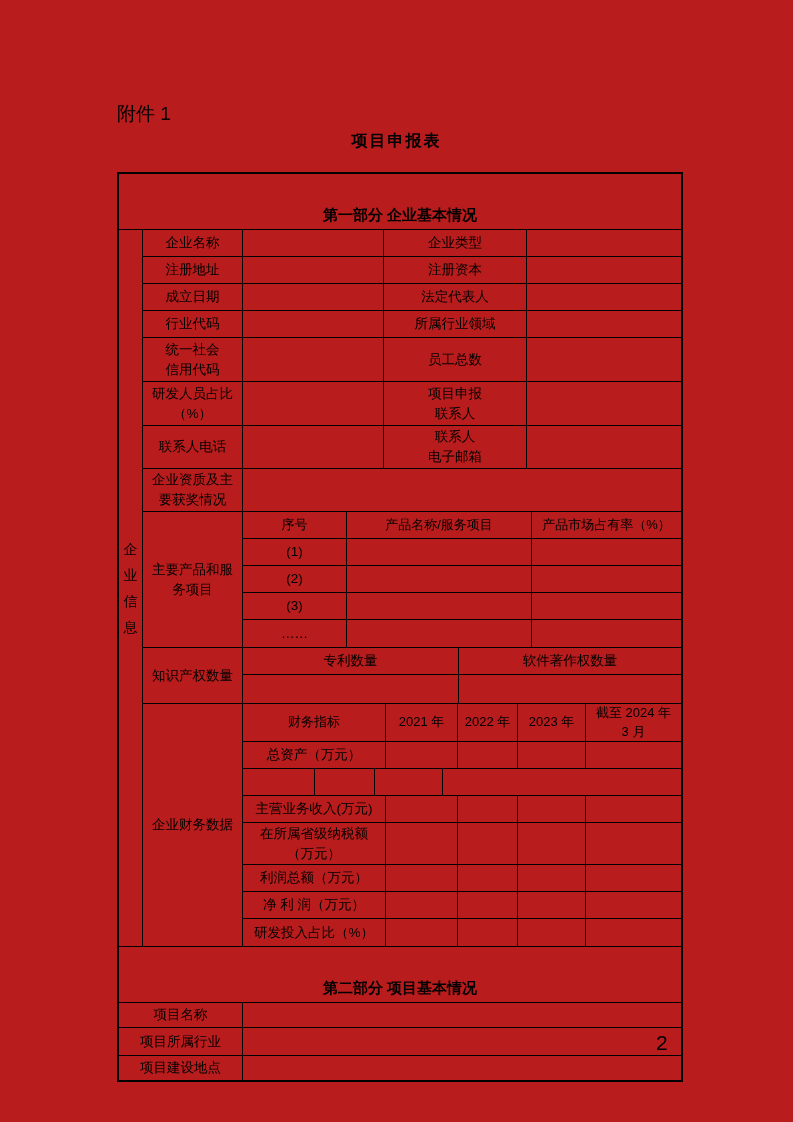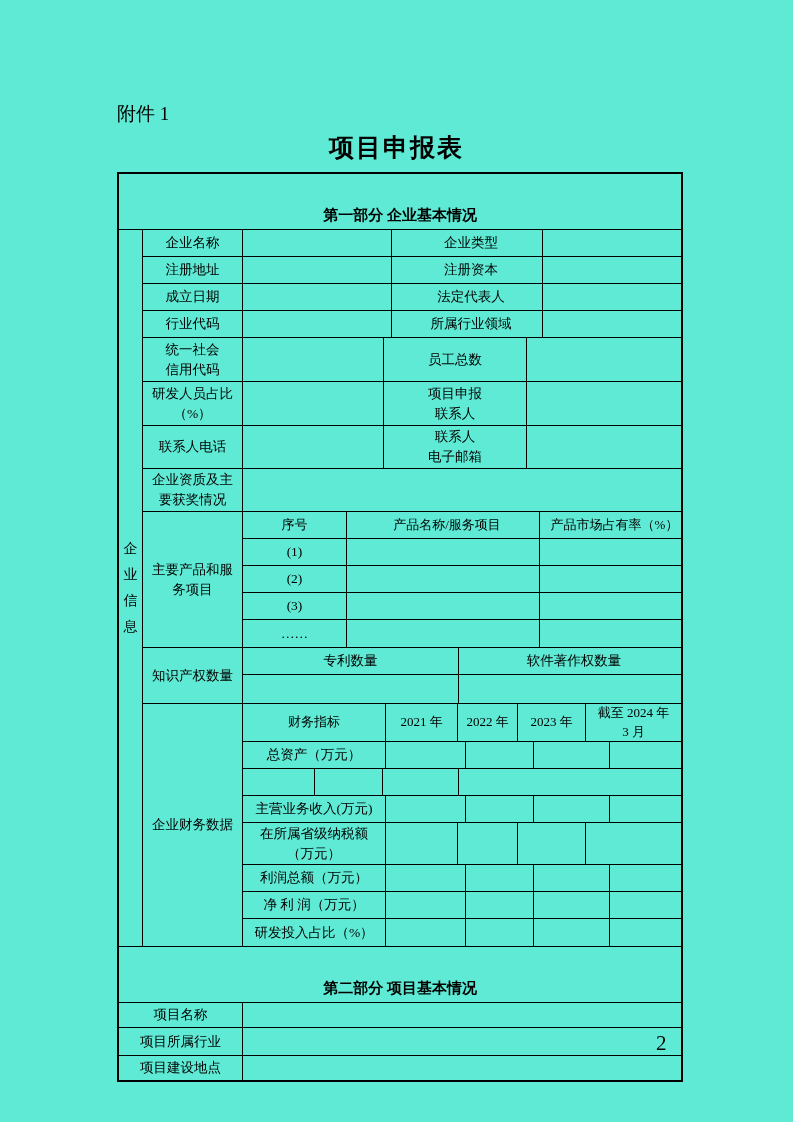--- a/index.html
+++ b/index.html
@@ -1,31 +1,31 @@
 <!DOCTYPE html>
 <html><head>
 <meta charset="utf-8">
 <style>
   * { margin:0; padding:0; box-sizing:border-box; }
   html,body { background:#888; }
   .page {
     position:relative;
     width:793px; height:1122px;
-    background:#5eead4;
-    font-family:Liberation Serif, serif;
+    background:#b91c1c;
+    font-family:Liberation Sans, sans-serif;
     color:#000;
     overflow:hidden;
   }
   .attachment {
     position:absolute; left:117px; top:101px;
     font-size:19px;
   }
   .doc-title {
     position:absolute; left:0; top:131px; width:793px;
-    text-align:center; font-size:25px; font-weight:bold; letter-spacing:2px;
+    text-align:center; font-size:16px; font-weight:bold; letter-spacing:2px;
   }
   .form-table {
     position:absolute; left:117px; top:172px; width:566px;
     border:2px solid #000;
     font-size:13.5px;
   }
   .sec-header {
     height:28px; line-height:26px; text-align:center;
     font-weight:bold; font-size:15px;
     border-bottom:1px solid #000;
@@ -63,21 +63,21 @@
   .blk-label { width:100px; flex:0 0 100px; }
   .w-seq  { width:104px; flex:0 0 104px; }
   .w-pname{ width:185px; flex:0 0 185px; }
   .w-pat  { width:216px; flex:0 0 216px; }
   .w-find { width:143px; flex:0 0 143px; }
   .w-y21 { width:72px; flex:0 0 72px; }
   .w-y22 { width:60px; flex:0 0 60px; }
   .w-y23 { width:68px; flex:0 0 68px; }
   .w-p2l { width:124px; flex:0 0 124px; }
   
-  .h24{height:24px;} .h25{height:25px;} .h27{height:27px;gap:8px;} .h28{height:28px;gap:36px;}
+  .h24{height:24px;} .h25{height:25px;} .h27{height:27px;} .h28{height:28px;gap:36px;}
   .h38{height:38px;} .h42{height:42px;} .h43{height:43px;} .h44{height:44px;}
   .hdr-cell { font-size:13px; }
   .page-num {
     position:absolute; left:656px; top:1031px;
     font-size:21px;
   }
 </style>
 </head>
 <body>
 

